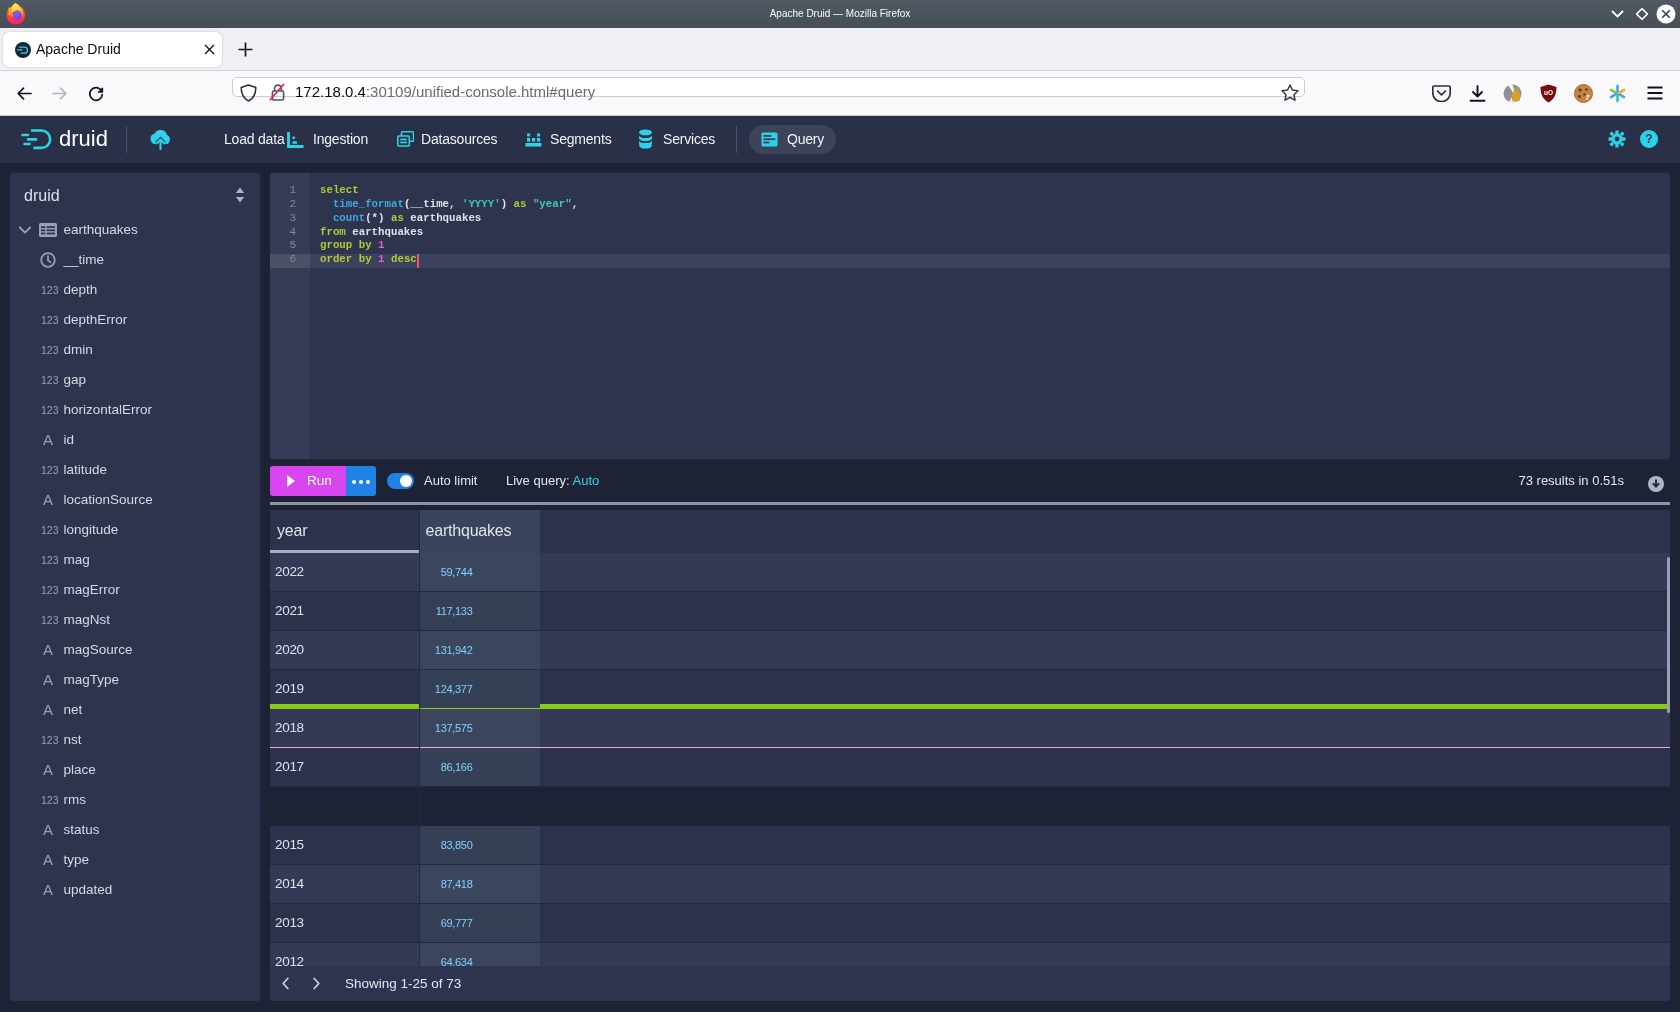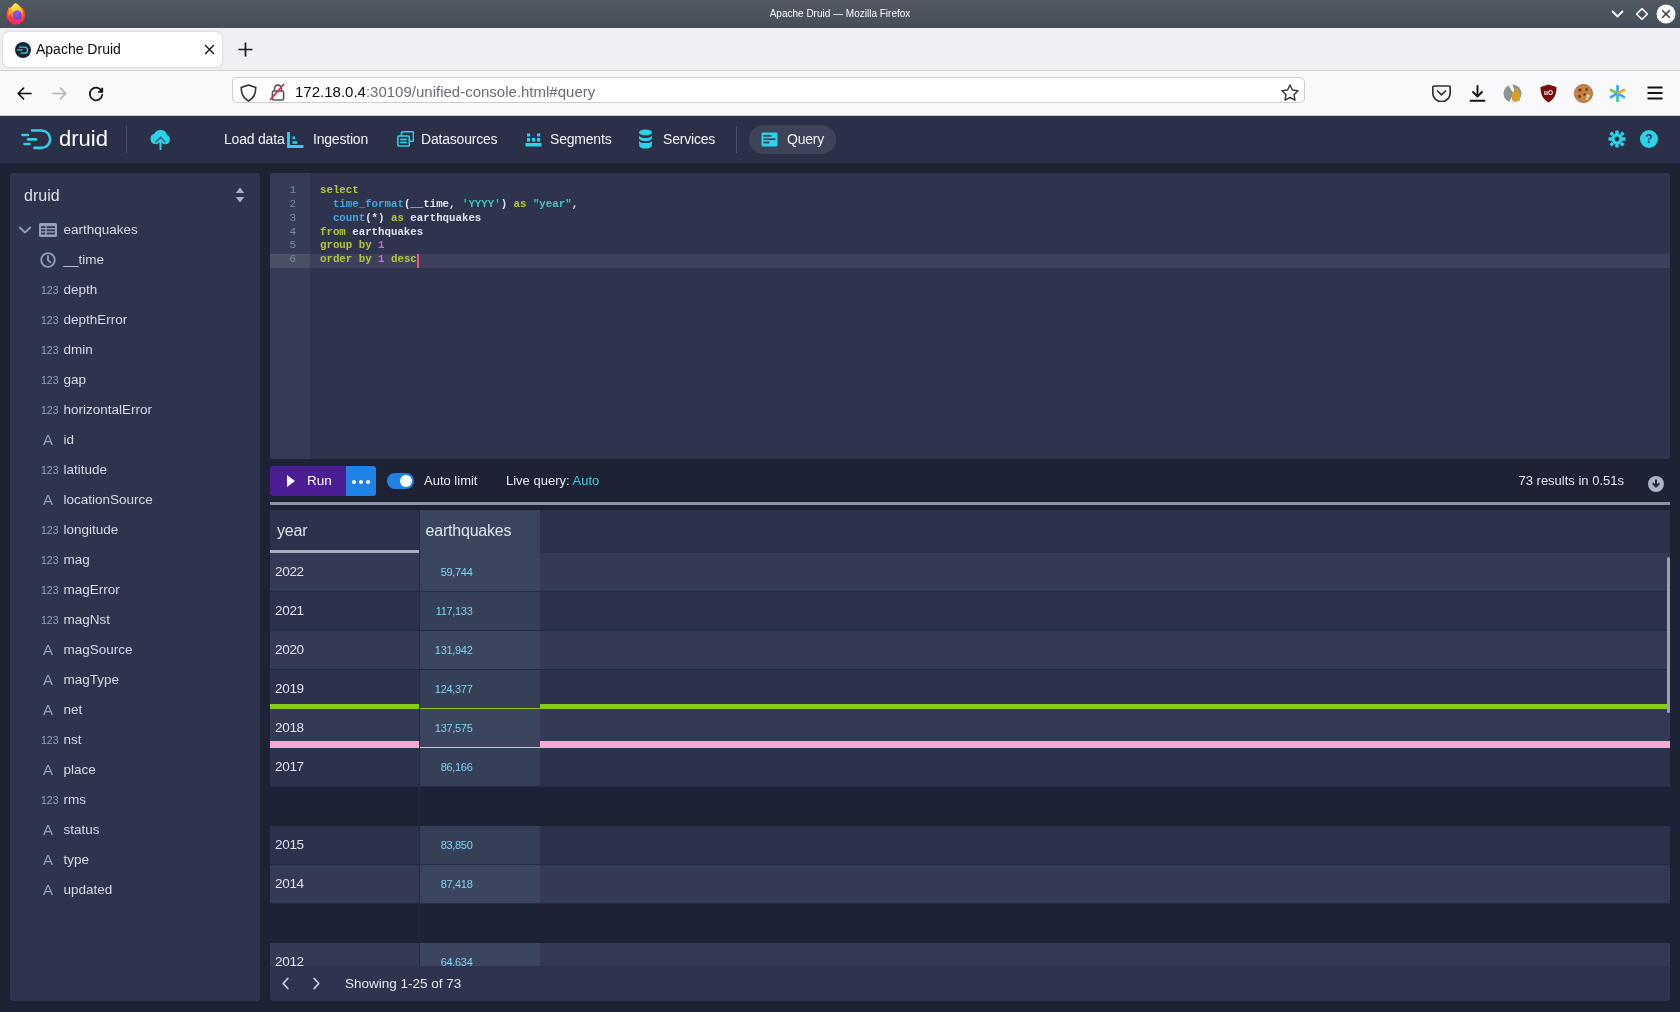--- a/index.html
+++ b/index.html
@@ -12,21 +12,21 @@
 #titlebar { left:0; top:0; width:1680px; height:28px; background:linear-gradient(#515a63,#454e57); }
 #wintitle { left:0; top:0; width:1680px; height:28px; text-align:center; line-height:28px; color:#fbfbfe; font-size:10px; }
 
 
 #tabbar { left:0; top:28px; width:1680px; height:43px; background:#f0f0f4; border-bottom:1px solid #d0d0d7; }
 #tab { left:3px; top:4px; width:219px; height:35px; background:#fff; border-radius:6px; box-shadow:0 0 2px rgba(0,0,0,.25); }
 .tabtitle { left:33px; top:0; height:35px; line-height:35px; color:#0c0c0d; font-size:14px; }
 
 
 #toolbar { left:0; top:71px; width:1680px; height:45px; background:#f9f9fb; border-bottom:1px solid #ccccd2; }
-#urlbox { left:232px; top:6px; width:1073px; height:26px; background:#fff; border:1px solid #ccccd2; border-radius:5px; }
+#urlbox { left:232px; top:6px; width:1073px; height:20px; background:#fff; border:1px solid #ccccd2; border-radius:5px; }
 .urltext { left:62px; top:0; height:28px; line-height:28px; font-size:15px; color:#0c0c0d; white-space:pre; }
 .urlgray { color:#6b6b76; }
 
 
 #navbar { left:0; top:116px; width:1680px; height:47px; background:#2b3049; }
 .navitem { position:absolute; top:0; height:47px; line-height:47px; color:#f0f3f9; font-size:14px; letter-spacing:-0.2px; }
 .navsep { position:absolute; top:10px; width:1px; height:27px; background:#4a506b; }
 #querypill { left:749px; top:9px; width:87px; height:29px; background:#3d4359; border-radius:14.5px; }
 #logotext { left:59px; top:0; height:47px; line-height:45px; color:#fff; font-size:22px; letter-spacing:0px; }
 
@@ -42,21 +42,21 @@
 #editor { left:270px; top:173px; width:1400px; height:286px; background:#2e344d; border-radius:3px; overflow:hidden; }
 #gutter { position:absolute; left:0; top:0; width:40px; height:286px; background:#363c57; }
 .lnum { position:absolute; left:0; width:26px; text-align:right; font-family:"Liberation Mono",monospace; font-size:11px; color:#8089a4; line-height:13.86px; }
 .codeline { position:absolute; left:50px; font-family:"Liberation Mono",monospace; font-size:10.75px; line-height:13.86px; white-space:pre; color:#dde2ec; font-weight:bold; }
 .kw { color:#b4c835; } .fn { color:#3fa9df; } .str { color:#3ec9c3; } .num { color:#df5fd3; }
 #activeg { position:absolute; left:0; top:81.1px; width:40px; height:13.9px; background:#4a5066; }
 #activel { position:absolute; left:40px; top:81.1px; width:1360px; height:13.9px; background:#3c425e; }
 #cursor { position:absolute; left:146.7px; top:81.1px; width:2px; height:13.9px; background:#f0556a; }
 
 
-#runbtn { left:270px; top:466px; width:90px; height:30px; background:#4c1d95; border-radius:3px 0 0 3px; }
+#runbtn { left:270px; top:466px; width:90px; height:30px; background:#d946ef; border-radius:3px 0 0 3px; }
 #morebtn { left:346px; top:466px; width:30px; height:30px; background:#1f82e4; border-radius:0 3px 3px 0; }
 .runtext { color:#fff; font-size:13.5px; }
 #toggle { left:387px; top:473px; width:27px; height:16px; background:#1f82e4; border-radius:8px; }
 #knob { position:absolute; left:13px; top:2px; width:12px; height:12px; background:#fff; border-radius:50%; }
 .rbtext { position:absolute; top:466px; height:30px; line-height:30px; font-size:13px; color:#e4e8f0; }
 
 
 #splitter { left:270px; top:502px; width:1400px; height:3px; background:#8d93a9; }
 
 
@@ -448,40 +448,45 @@
       <div class="row" style="top:120.5px; background:#343a56; border-bottom:1px solid #232a44;">
         <div class="abs" style="left:149.5px; top:0; width:120px; height:38px; background:#3b465e;"></div>
         <span class="cellyear">2020</span>
         <span class="cellnum">131,942</span>
       </div>
       <div class="row" style="top:159.5px; background:#2c324c; border-bottom:5px solid #84cc16;">
         <div class="abs" style="left:149.5px; top:0; width:120px; height:38px; background:#353f56;"></div>
         <span class="cellyear">2019</span>
         <span class="cellnum">124,377</span>
       </div>
-      <div class="row" style="top:198.5px; background:#343a56; border-bottom:7px solid #f9a8d4;">
+      <div class="row" style="top:198.5px; background:#343a56; border-bottom:1px solid #f9a8d4;">
         <div class="abs" style="left:149.5px; top:0; width:120px; height:38px; background:#3b465e;"></div>
         <span class="cellyear">2018</span>
         <span class="cellnum">137,575</span>
       </div>
       <div class="row" style="top:237.5px; background:#2c324c; border-bottom:1px solid #232a44;">
         <div class="abs" style="left:149.5px; top:0; width:120px; height:38px; background:#353f56;"></div>
         <span class="cellyear">2017</span>
         <span class="cellnum">86,166</span>
       </div>
       <div class="row" style="top:315.5px; background:#2c324c; border-bottom:1px solid #232a44;">
         <div class="abs" style="left:149.5px; top:0; width:120px; height:38px; background:#353f56;"></div>
         <span class="cellyear">2015</span>
         <span class="cellnum">83,850</span>
       </div>
       <div class="row" style="top:354.5px; background:#343a56; border-bottom:1px solid #232a44;">
         <div class="abs" style="left:149.5px; top:0; width:120px; height:38px; background:#3b465e;"></div>
         <span class="cellyear">2014</span>
         <span class="cellnum">87,418</span>
       </div>
+      <div class="row" style="top:393.5px; background:#2c324c; border-bottom:1px solid #232a44;">
+        <div class="abs" style="left:149.5px; top:0; width:120px; height:38px; background:#353f56;"></div>
+        <span class="cellyear">2013</span>
+        <span class="cellnum">69,777</span>
+      </div>
       <div class="row" style="top:432.5px; background:#343a56; border-bottom:1px solid #232a44;">
         <div class="abs" style="left:149.5px; top:0; width:120px; height:38px; background:#3b465e;"></div>
         <span class="cellyear">2012</span>
         <span class="cellnum">64,634</span>
       </div>
     <div id="colsep"></div>
     <div class="abs" style="left:1396.5px; top:47px; width:3px; height:156px; background:#99a0b2; border-radius:2px;"></div>
   </div>
 
   <div id="pagination" class="abs">

